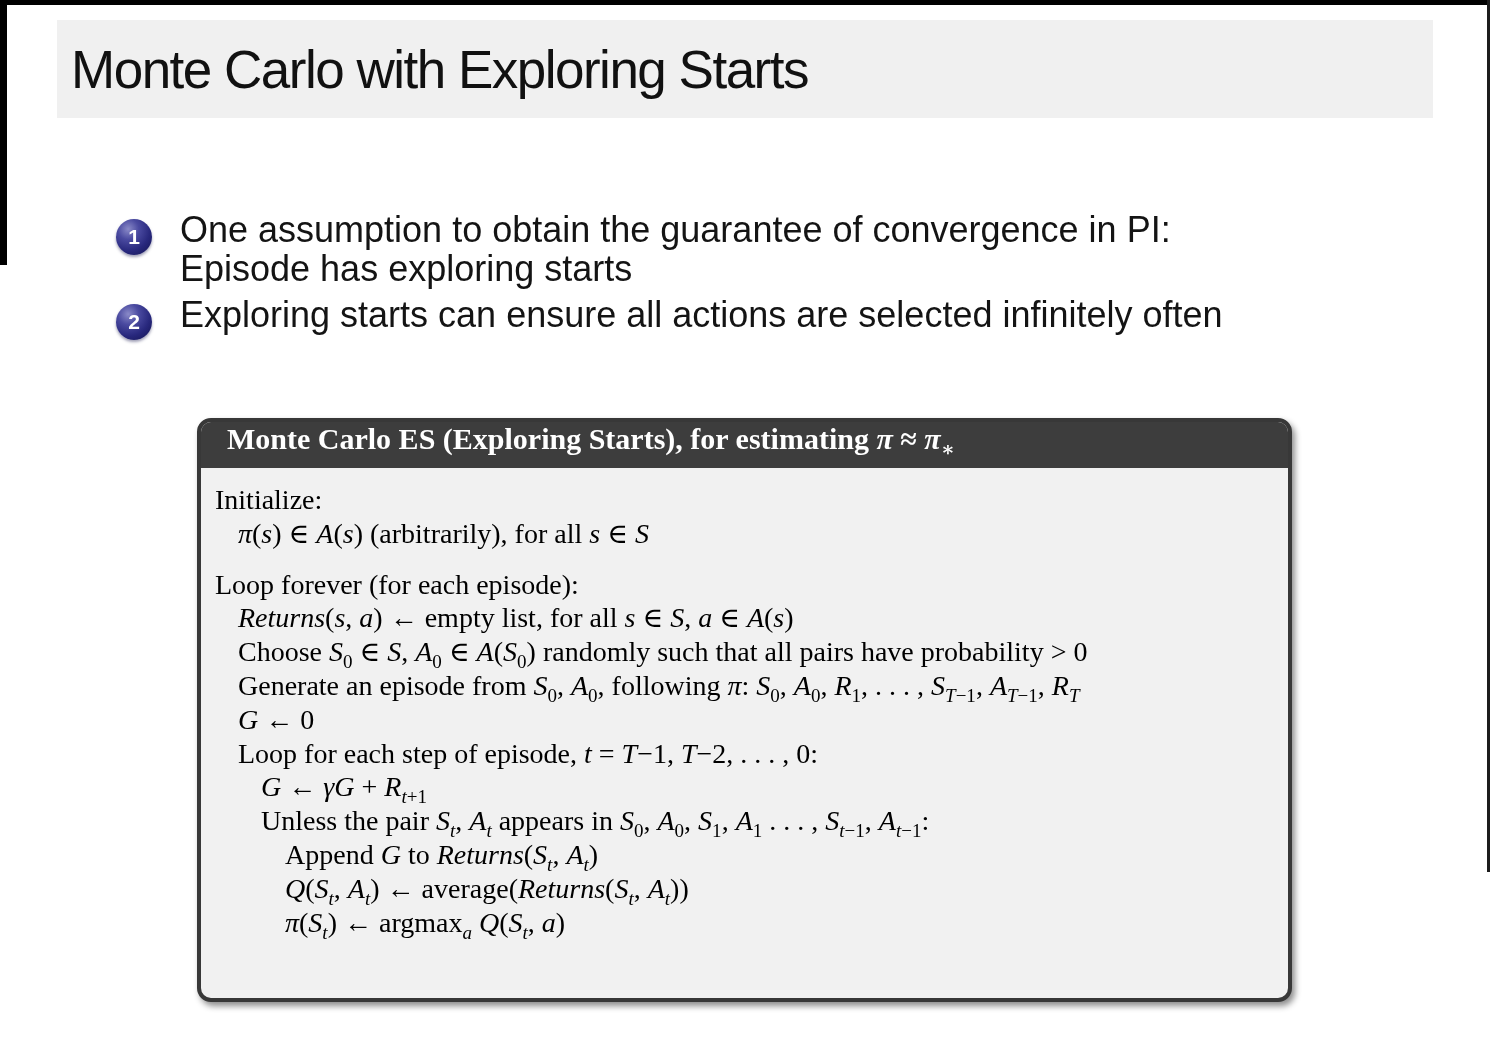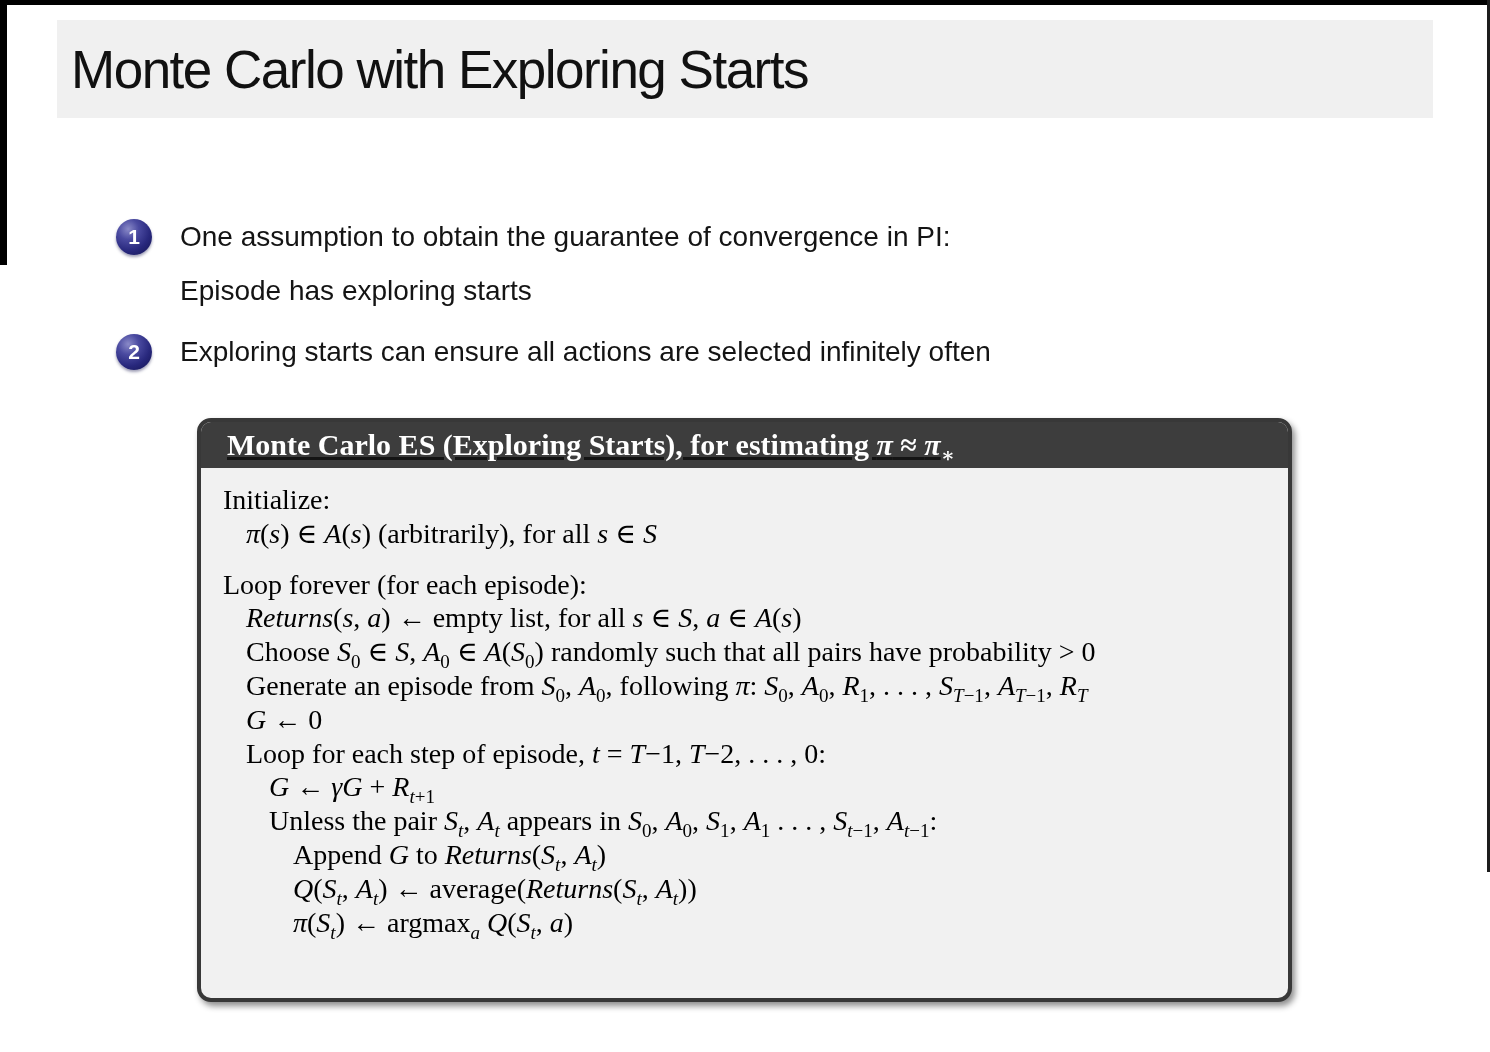--- a/index.html
+++ b/index.html
@@ -44,45 +44,44 @@
   .bullet-item { display: flex; align-items: flex-start; margin-bottom: 7px; }
   .bullet-ball {
     flex: 0 0 36px; width: 36px; height: 36px; margin-top: 9px; margin-right: 28px;
     border-radius: 50%;
     background: radial-gradient(circle at 34% 28%, #8a8ac8 0%, #4a4aa0 30%, var(--ball-blue) 62%, #12124e 100%);
     box-shadow: 0 2px 3px rgba(40,40,90,0.45);
     color: #fff; font-size: 21px; font-weight: bold;
     display: flex; align-items: center; justify-content: center;
   }
   .bullet-text {
-    font-size: 28px; line-height: 54px; color: var(--text-black);
+    font-size: 36px; line-height: 39px; color: var(--text-black);
     white-space: pre-line;
   }
 
   
   .algo-box {
     position: absolute; left: 197px; top: 418px; width: 1095px; height: 584px;
     background: var(--algo-box-bg);
     border: 4px solid var(--algo-border);
     border-radius: 14px;
     box-shadow: 3px 4px 6px rgba(0,0,0,0.45);
     overflow: hidden;
     font-family: "Liberation Serif", "DejaVu Serif", serif;
   }
   .algo-header {
     height: 46px; background: var(--algo-dark);
-    display: flex; align-items: center; padding-left: 26px;
+    display: flex; align-items: flex-start; padding-left: 26px;
     border-radius: 8px 8px 0 0;
-    text-decoration: underline;
   }
   .algo-header .algo-title {
     color: #fff; font-size: 30px; font-weight: bold; white-space: nowrap;
   }
   .algo-body {
-    padding: 15px 18px 18px 22px;
+    padding: 15px 18px 18px 14px;
     font-size: 28px; line-height: 33.8px; color: #000;
   }
   .algo-line { white-space: nowrap; }
   .algo-line.indent-1 { padding-left: 23px; }
   .algo-line.indent-2 { padding-left: 46px; }
   .algo-line.indent-3 { padding-left: 70px; }
   .algo-line.gap-before { margin-top: 17px; }
   .algo-line i { font-style: italic; }
   .algo-line sub, .algo-header sub { font-size: 68%; line-height: 0; }
   .cal { font-style: italic; }

